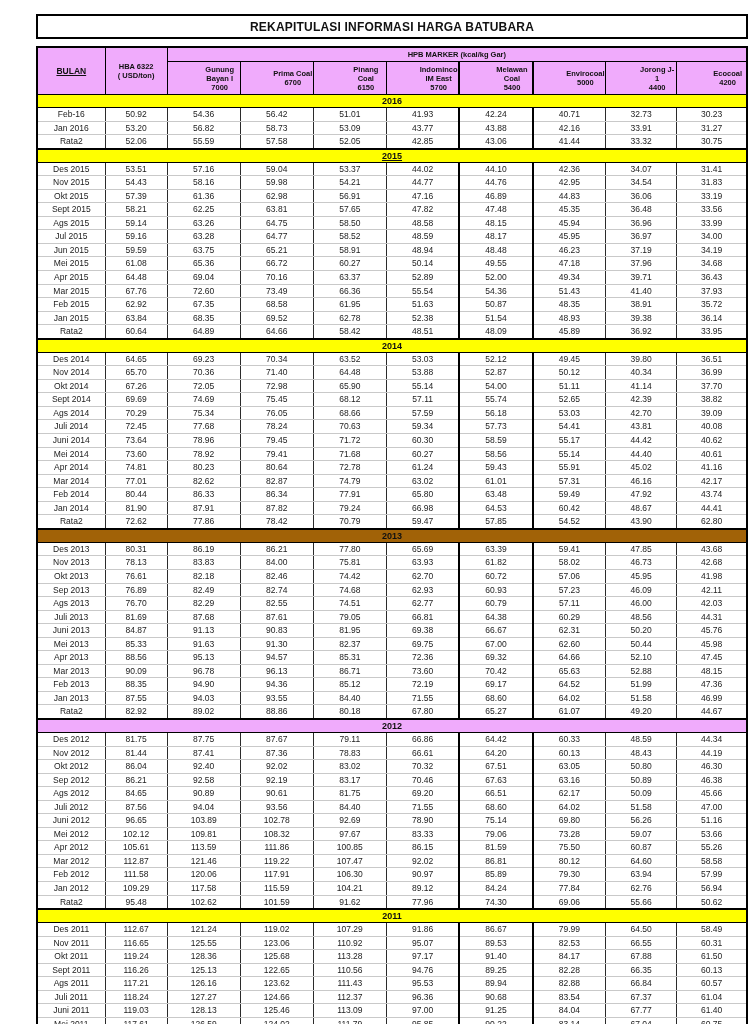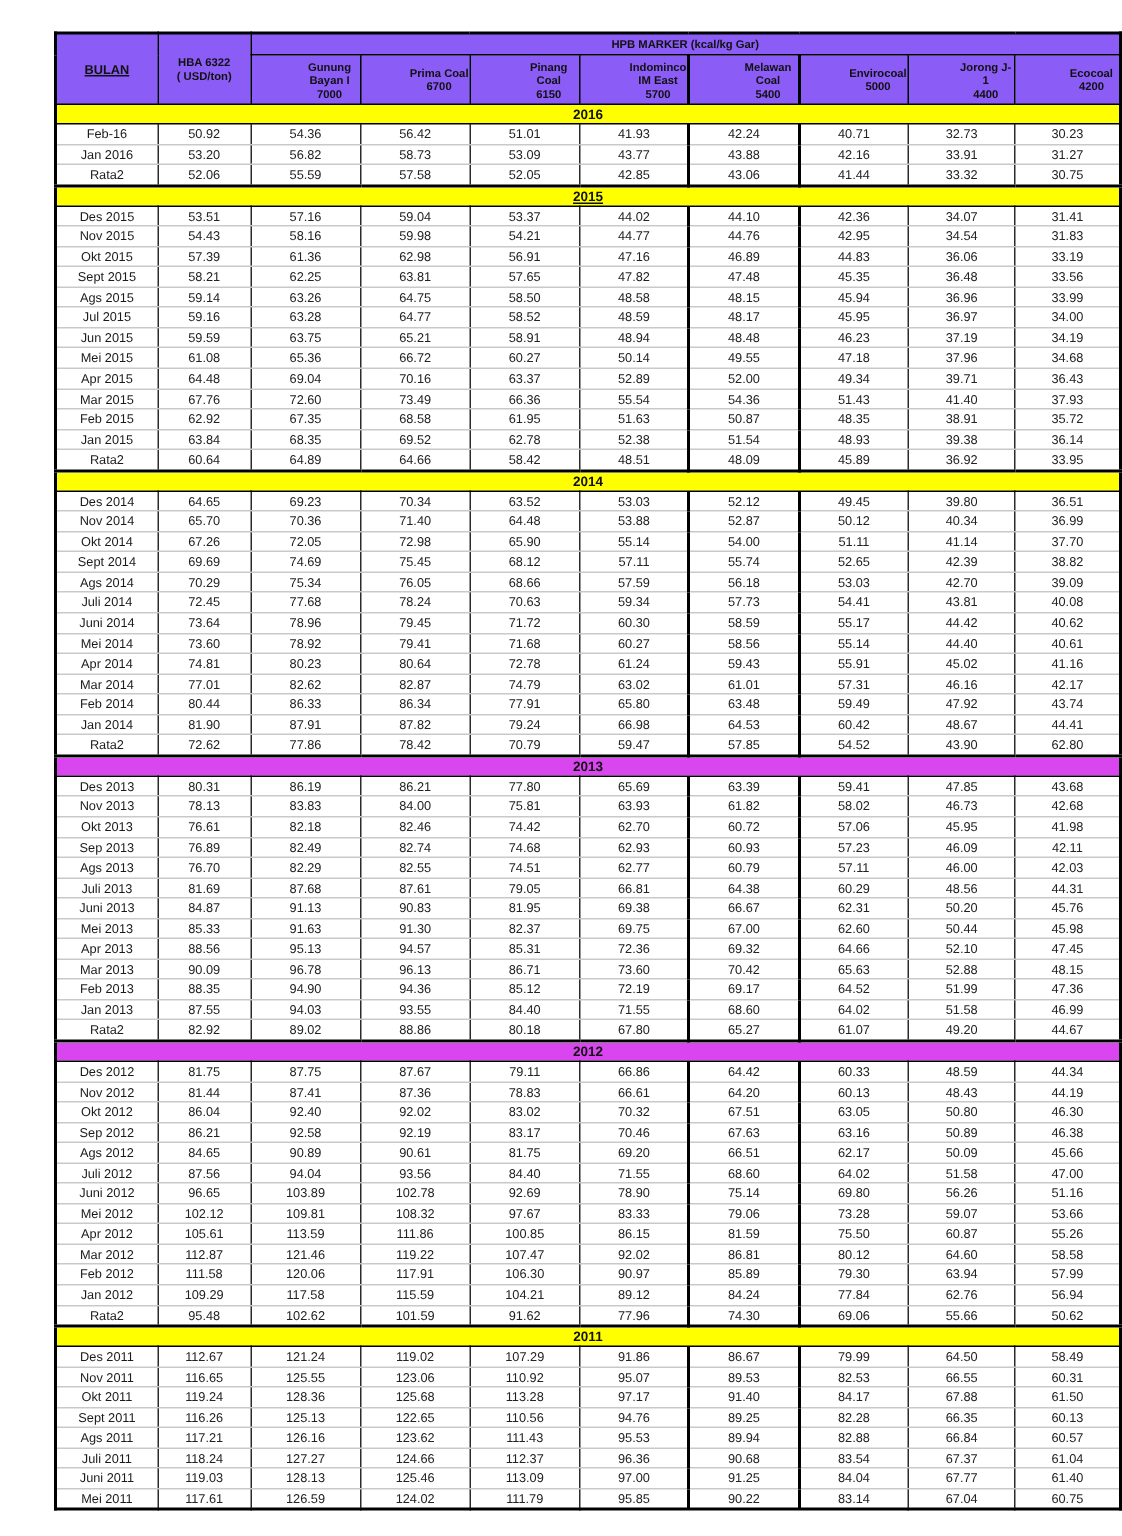--- a/index.html
+++ b/index.html
@@ -17,21 +17,21 @@
   .gap{height:7px;}
   table.price{
     width:712px;border-collapse:collapse;table-layout:fixed;
     border:2px solid #000;font-size:8.5px;
   }
   
   col.c0{width:68px;} col.c1{width:62px;}
   col.cm{width:73px;} col.cm8{width:71px;} col.cm9{width:70px;}
   
   thead th{
-    border:1px solid #000;background:#8b5cf6;color:#111;
+    border:1px solid #000;background:#f0abfc;color:#111;
     font-weight:bold;padding:0;vertical-align:middle;text-align:center;
   }
   tr.h1 th.group{height:13px;font-size:7.5px;border-bottom:1px solid #000;}
   tr.h2 th{height:32px;font-size:7.5px;line-height:9px;padding-left:32px;}
   th.bulan{font-size:8.5px;text-decoration:underline;}
   th.hba{font-size:7.5px;line-height:9.5px;}
   th.mk .kc{display:block;font-weight:bold;}
   .vthickR{border-right:2px solid #000 !important;}
   
   tbody td{
@@ -49,20 +49,21 @@
   tr.rata td{
     border-top:1px solid #000;border-bottom:2px solid #000;
   }
 </style>
 </head>
 <body>
 
 <div class="page">
   <div class="doc">
 
+    <div class="title-box">REKAPITULASI INFORMASI HARGA BATUBARA</div>
     <div class="gap"></div>
 
     <table class="price">
       <colgroup>
         <col class="c0">
           <col class="c1">
         <col class="cm">
           <col class="cm">
           <col class="cm">
           <col class="cm">
@@ -467,21 +468,21 @@
             <td>77.86</td>
             <td>78.42</td>
             <td>70.79</td>
             <td class="vthickR">59.47</td>
             <td class="vthickR">57.85</td>
             <td>54.52</td>
             <td>43.90</td>
             <td>62.80</td>
           </tr>
           <tr class="year-band">
-            <td colspan="10" style="background: #d946ef; margin-left: 36px;">2013</td>
+            <td colspan="10" style="background: #a16207; margin-left: 36px;">2013</td>
           </tr>
           <tr>
             <td class="month">Des 2013</td>
             <td>80.31</td>
             <td>86.19</td>
             <td>86.21</td>
             <td>77.80</td>
             <td class="vthickR">65.69</td>
             <td class="vthickR">63.39</td>
             <td>59.41</td>
@@ -626,21 +627,21 @@
             <td>89.02</td>
             <td>88.86</td>
             <td>80.18</td>
             <td class="vthickR">67.80</td>
             <td class="vthickR">65.27</td>
             <td>61.07</td>
             <td>49.20</td>
             <td>44.67</td>
           </tr>
           <tr class="year-band">
-            <td colspan="10" style="background: #d946ef;">2012</td>
+            <td colspan="10" style="background: #f0abfc;">2012</td>
           </tr>
           <tr>
             <td class="month">Des 2012</td>
             <td>81.75</td>
             <td>87.75</td>
             <td>87.67</td>
             <td>79.11</td>
             <td class="vthickR">66.86</td>
             <td class="vthickR">64.42</td>
             <td>60.33</td>

